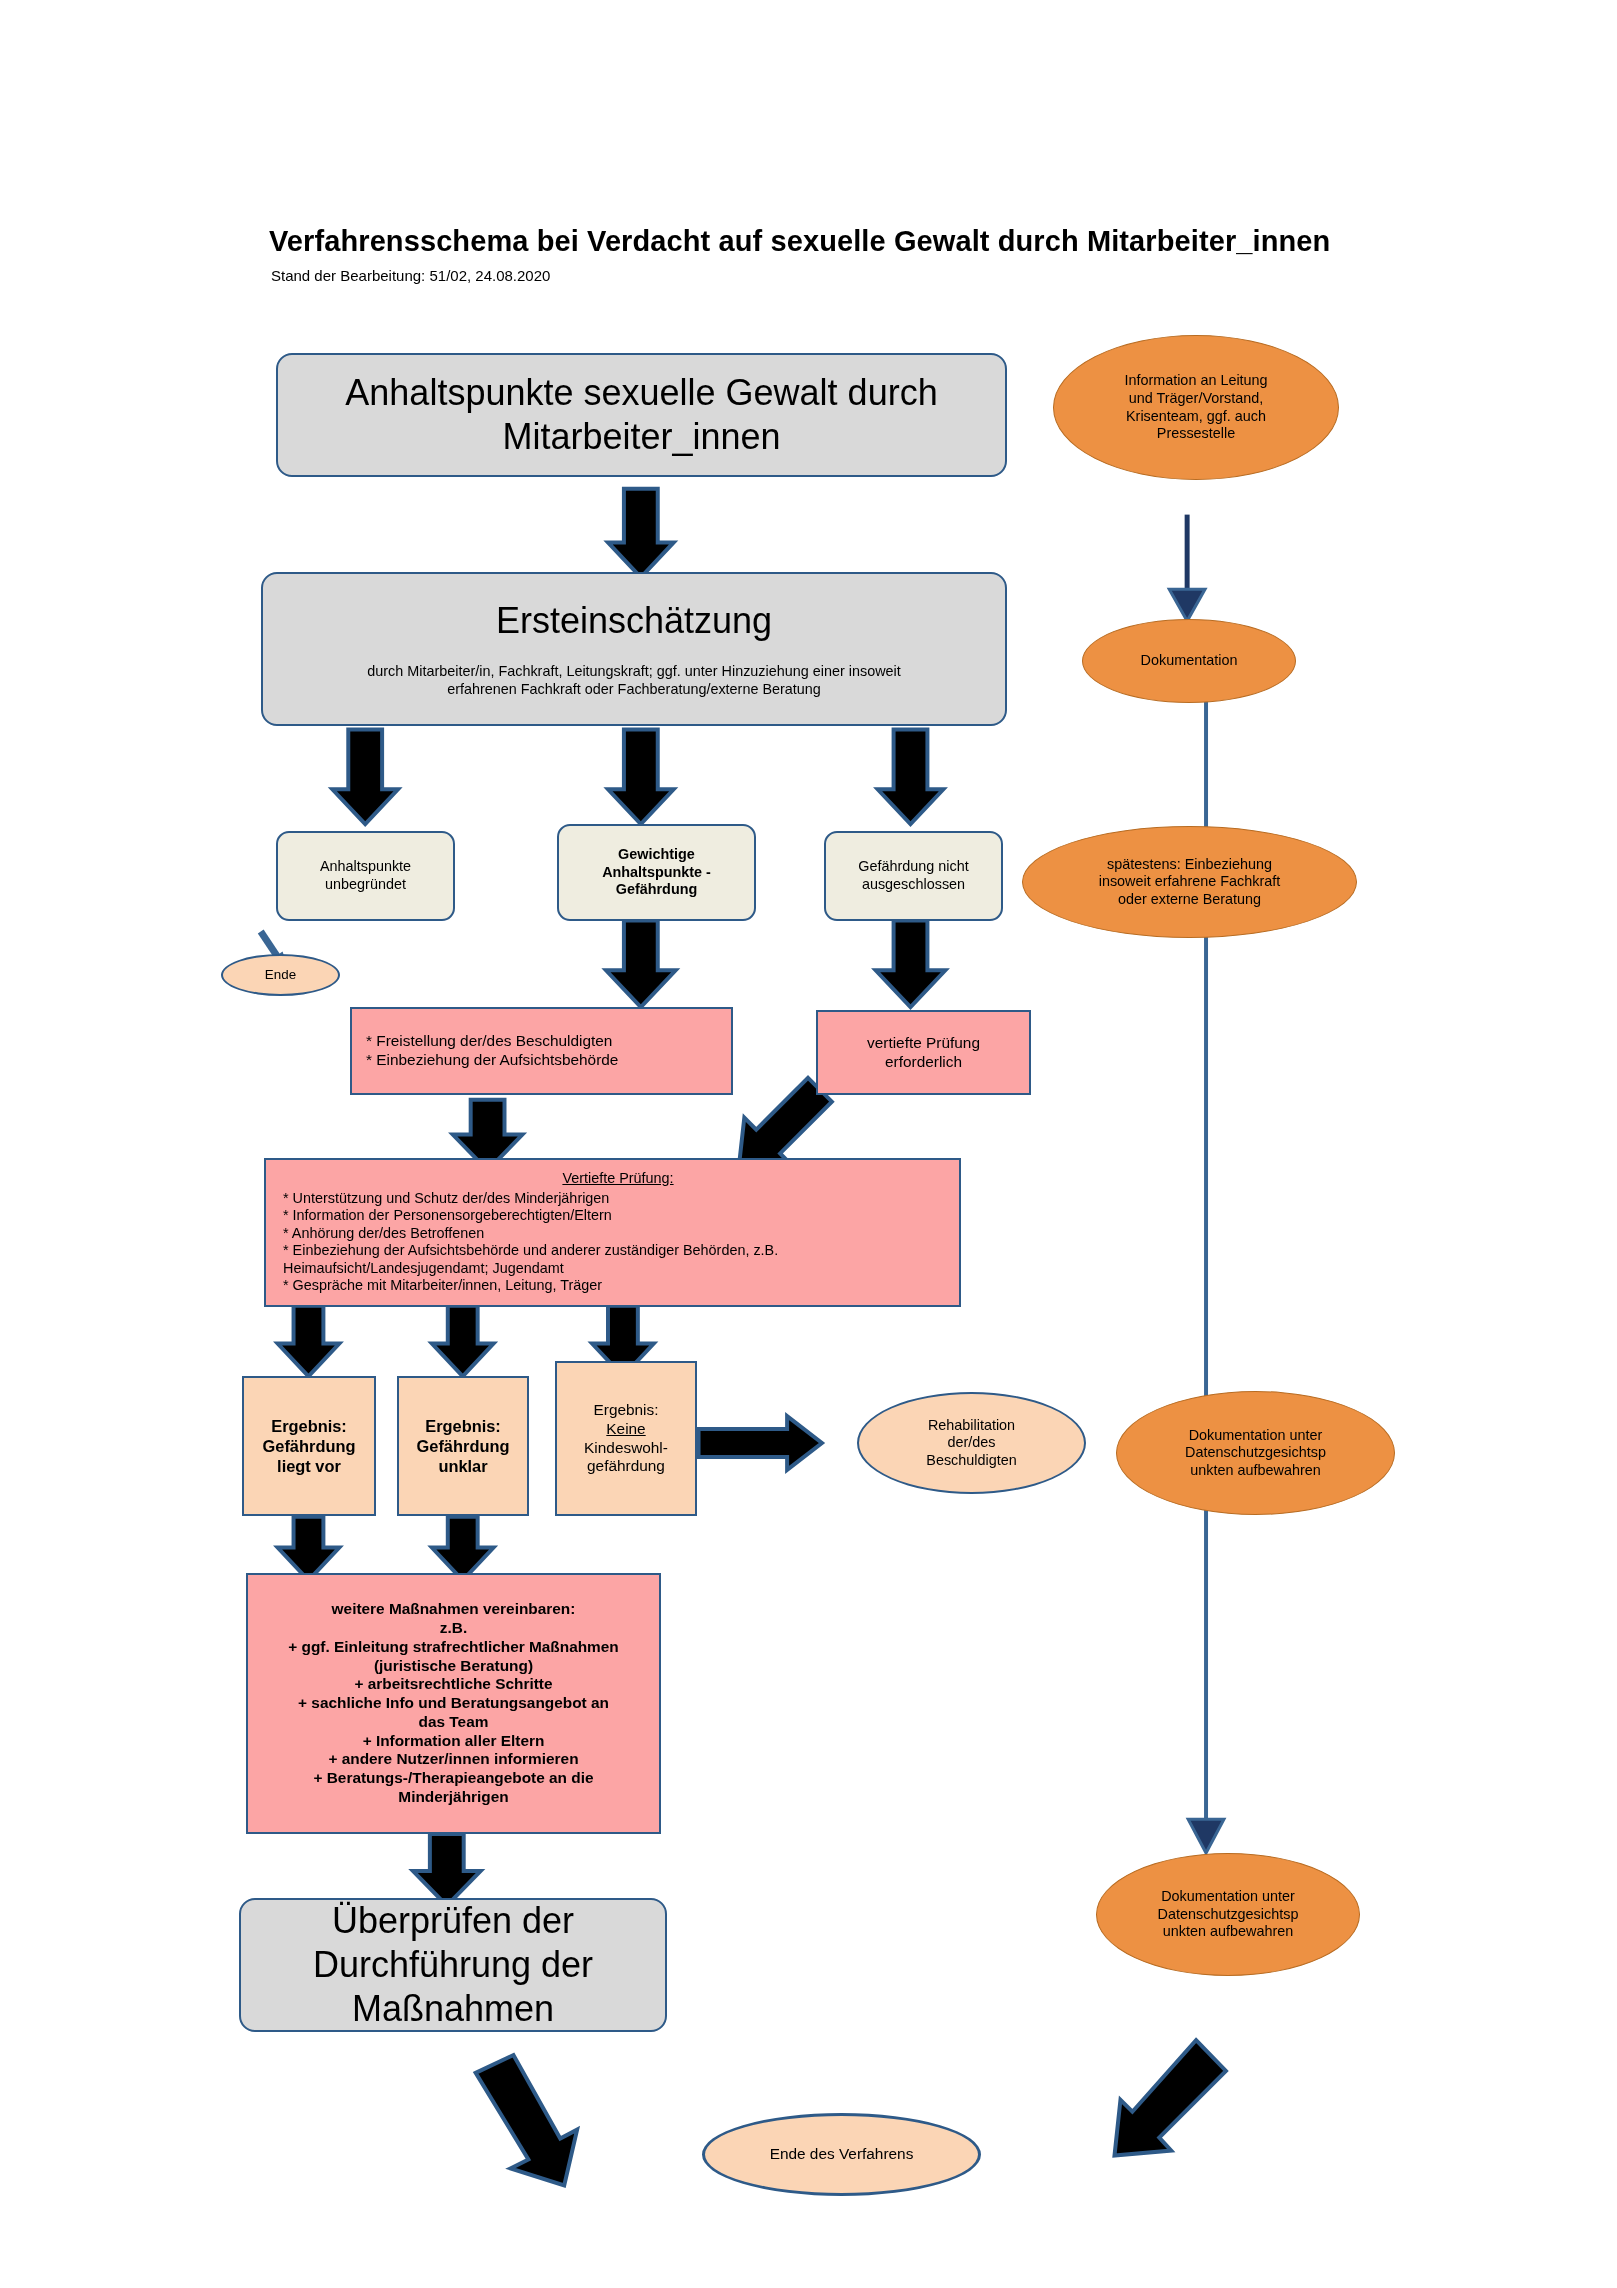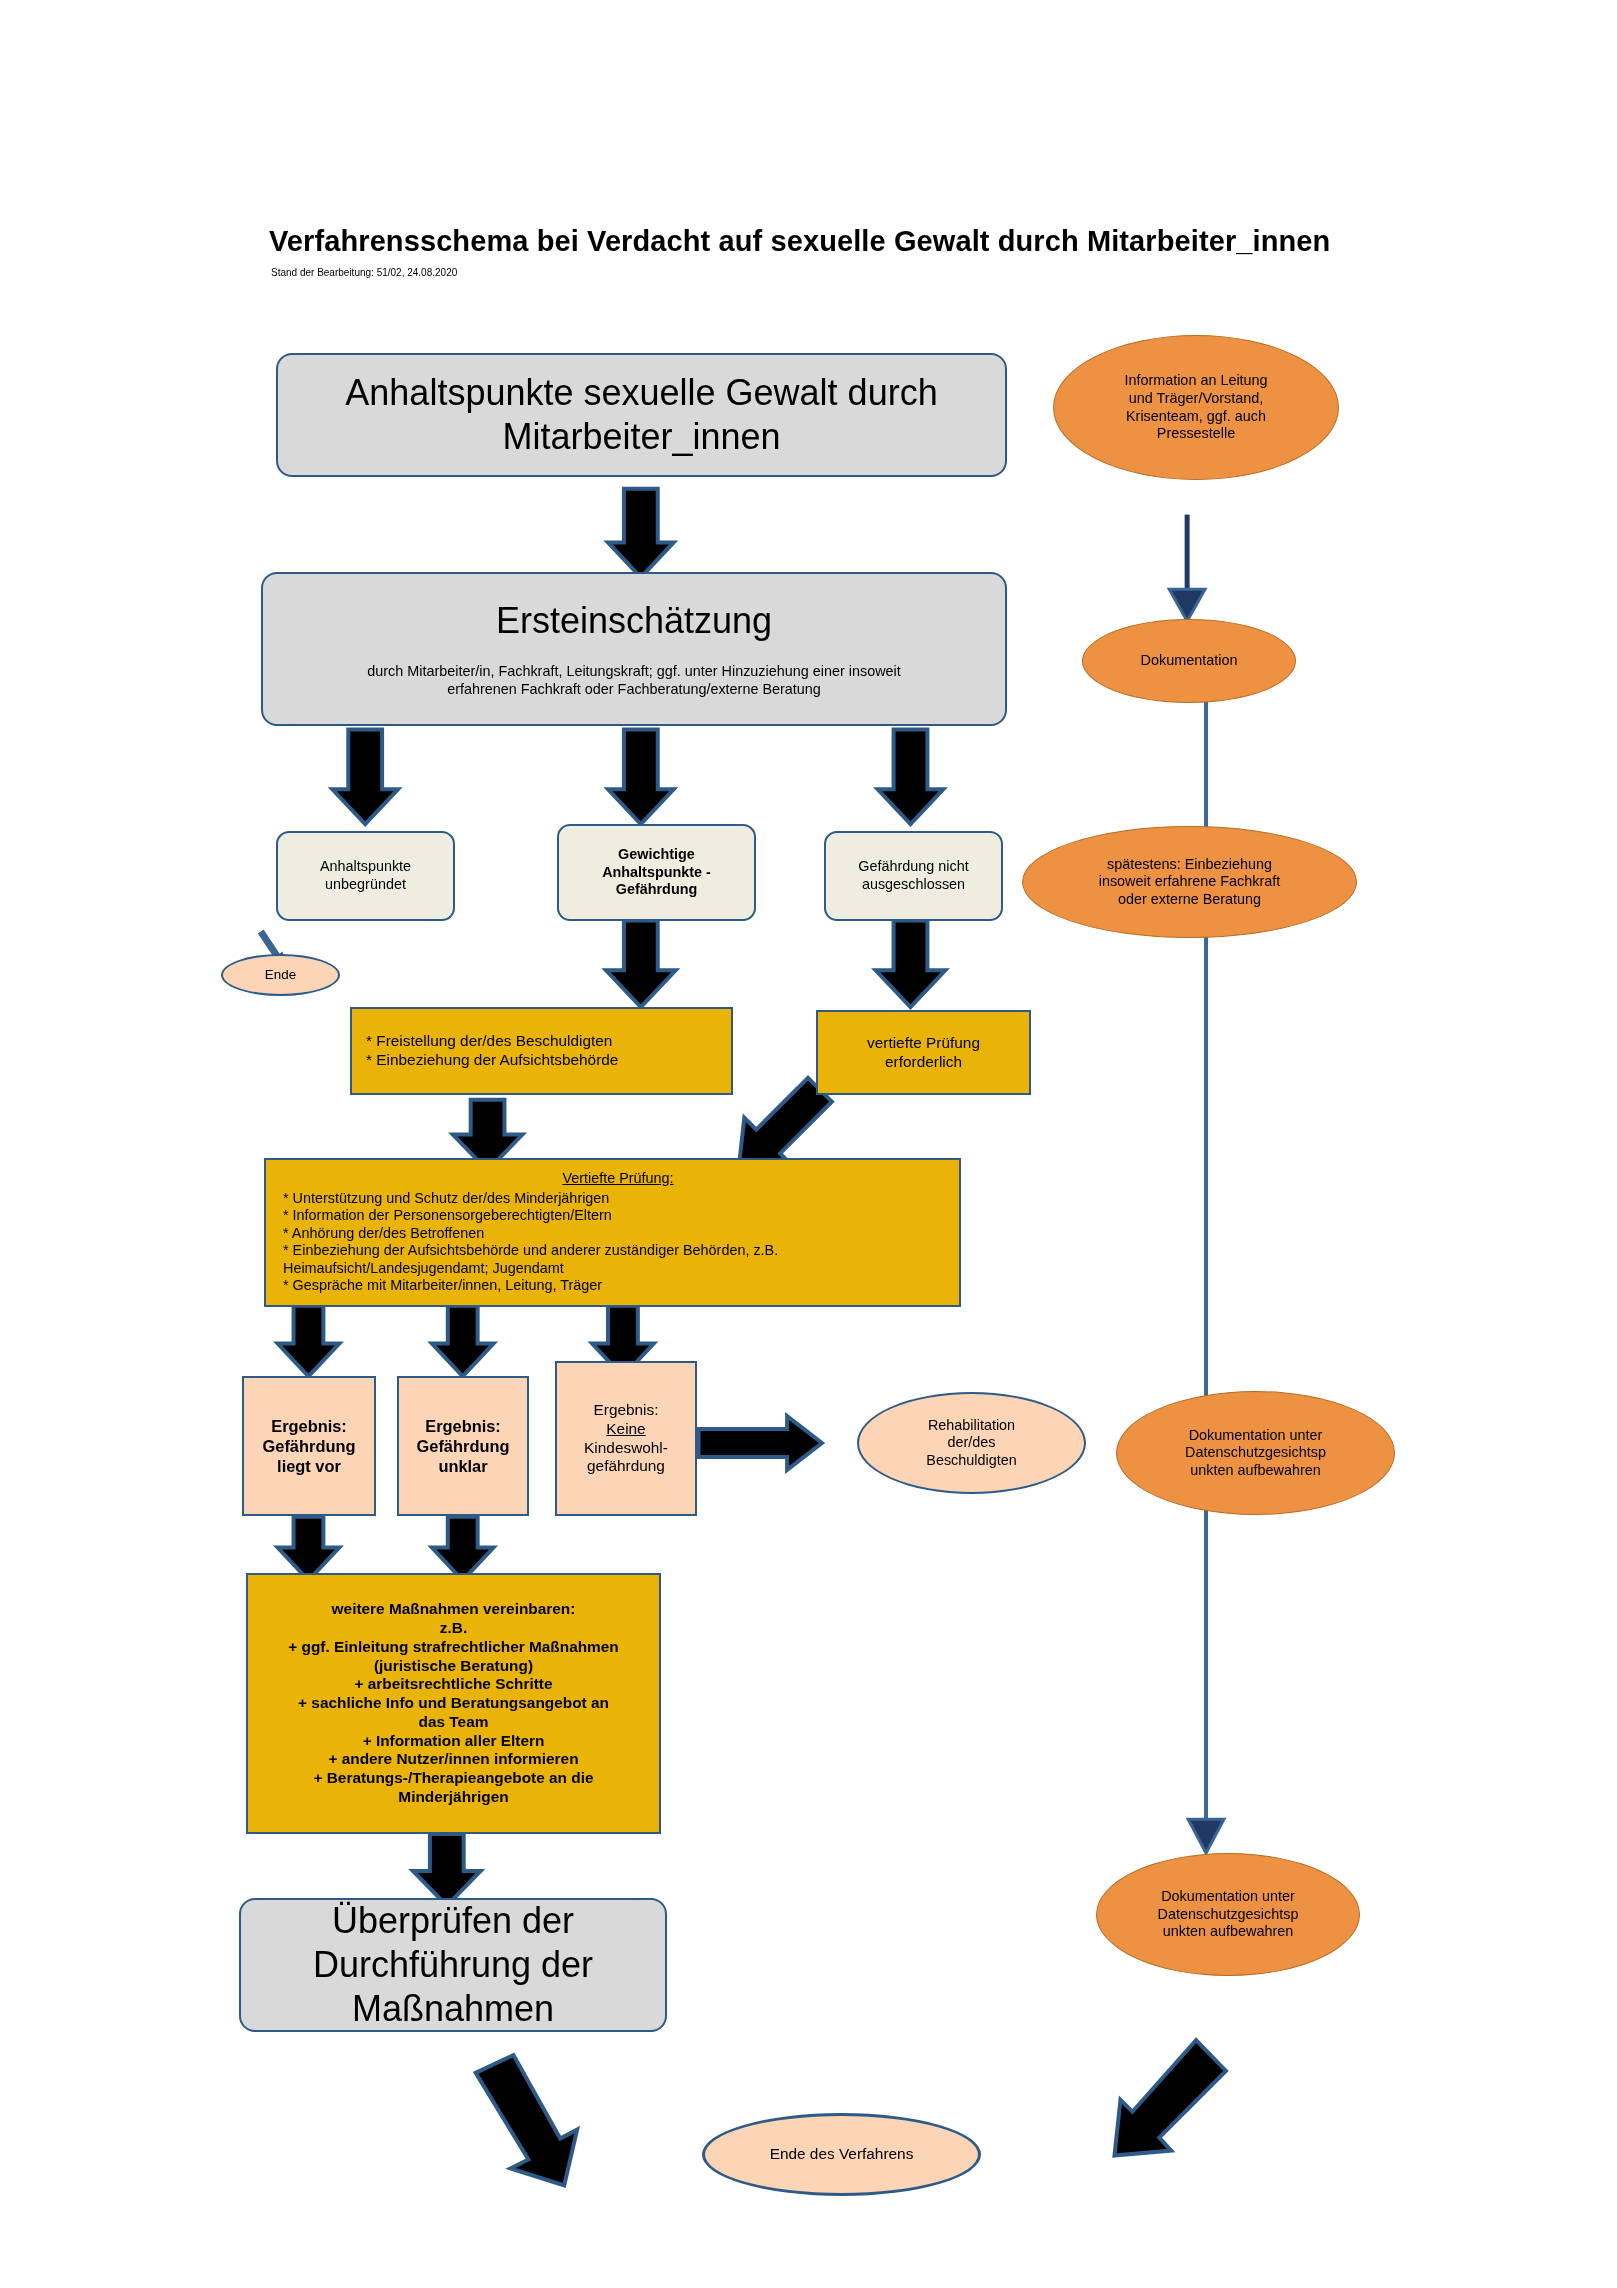--- a/index.html
+++ b/index.html
@@ -10,35 +10,35 @@
   }
   #stage{position:absolute;left:0;top:0;width:1618px;height:2289px;}
 
   
   .title{
     position:absolute;left:269px;top:225px;width:1114px;
     font-size:29px;font-weight:bold;letter-spacing:0.1px;white-space:nowrap;
   }
   .subtitle{
     position:absolute;left:271px;top:267px;width:597px;
-    font-size:10px;font-weight:normal;
+    font-size:15px;font-weight:normal;
   }
 
   
   .node{
     position:absolute;box-sizing:border-box;
     display:flex;align-items:center;justify-content:center;
     text-align:center;line-height:1.22;
   }
   .node .inner{width:100%;padding:0 6px;box-sizing:border-box;}
 
   
   .rrect{border:2.5px solid #2E5A88;border-radius:16px;background:#D9D9D9;}
   .rrect-sm{border:2.5px solid #2E5A88;border-radius:13px;background:#EFEDE0;}
-  .rect-blue{border:2.5px solid #2E5A88;background:#eab308;}
+  .rect-blue{border:2.5px solid #2E5A88;background:#fca5a5;}
   .rect-peach{border:2.5px solid #2E5A88;background:#FBD5B5;}
   .ell-orange{border:1.6px solid #B86C22;background:#ED9143;border-radius:50%;}
   .ell-peach{border:2.5px solid #2E5A88;background:#FBD5B5;border-radius:50%;}
   .t13{font-size:13.4px;}
   .t14{font-size:14.4px;}
   .t15{font-size:15.4px;}
   .t16{font-size:16.4px;}
   .t27{font-size:36px;}
   .bold{font-weight:bold;}
   .left{text-align:left;}

